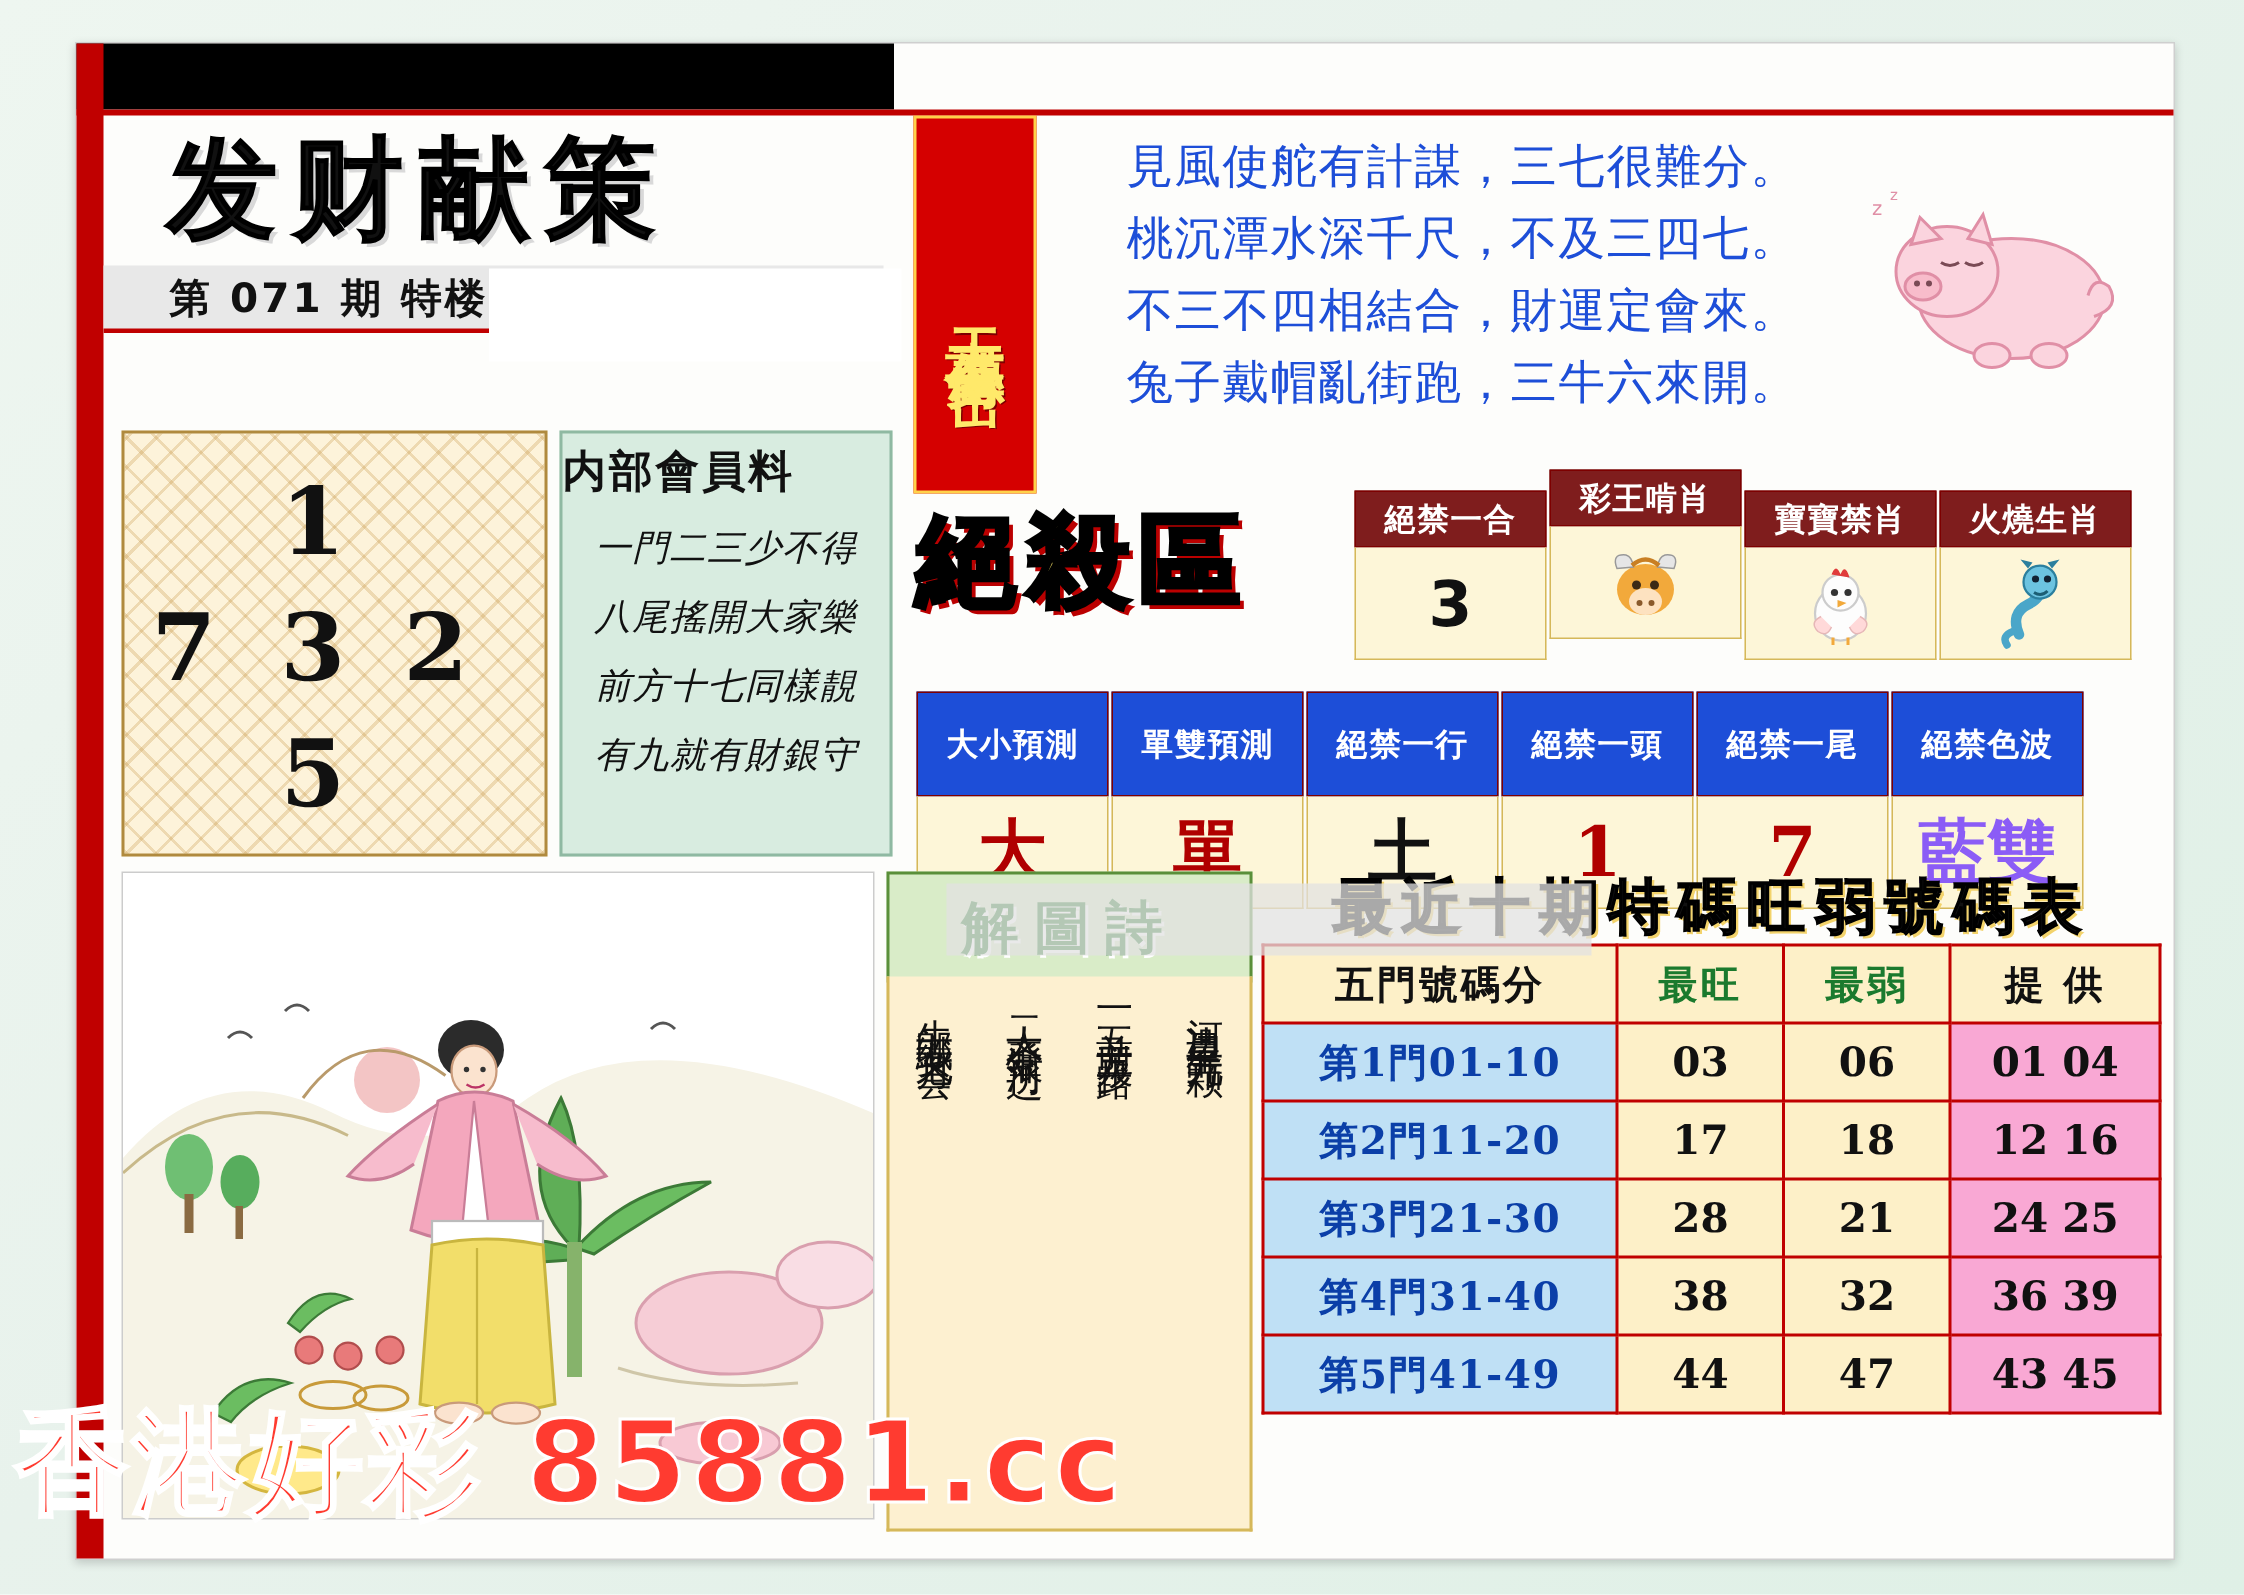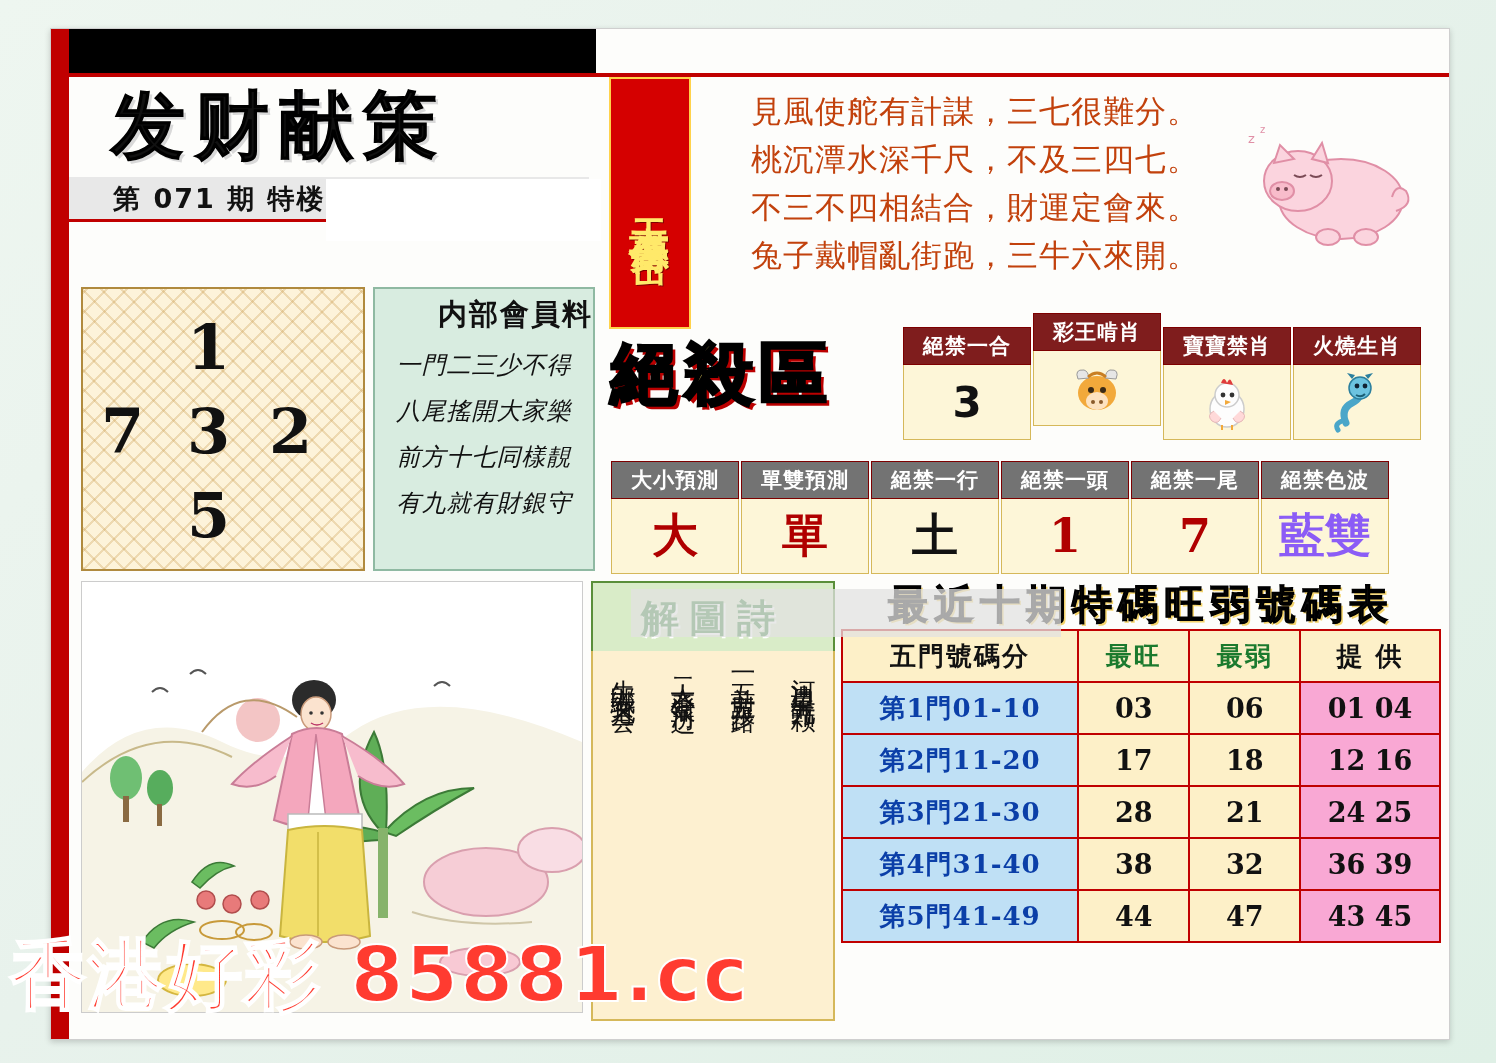--- a/index.html
+++ b/index.html
@@ -44,21 +44,21 @@
   }
   .tianshu span{
     writing-mode:vertical-rl;font-size:40px;font-weight:bold;color:#ffe96a;
     letter-spacing:8px;font-family:"DejaVu Serif","Liberation Serif",serif;
     text-shadow:1px 1px 0 #7d0000;
   }
 
   
   .poem{position:absolute;left:700px;top:58px;width:700px;}
   .poem div{
-    font-size:31px;color:#c2410c;letter-spacing:1px;line-height:1.55;
+    font-size:31px;color:#1d4ed8;letter-spacing:1px;line-height:1.55;
     font-family:"DejaVu Serif","Liberation Serif",serif;white-space:nowrap;
   }
 
   
   .pig{position:absolute;left:1185px;top:90px;width:200px;height:140px;}
 
   
   .plaid{
     position:absolute;left:30px;top:258px;width:280px;height:280px;
     border:2px solid #b08a3e;
@@ -74,21 +74,21 @@
   .pn2{left:104px;top:106px;}
   .pn3{left:186px;top:106px;}
   .pn4{left:104px;top:190px;}
 
   
   .member{
     position:absolute;left:322px;top:258px;width:218px;height:280px;
     background:#d8ece0;border:2px solid #8fb9a2;
   }
   .member-title{
-    text-align:right;font-size:29px;font-weight:bold;color:#111;margin-top:6px;
+    text-align:left;font-size:29px;font-weight:bold;color:#111;margin-top:6px;
     font-family:Liberation Mono, monospace;letter-spacing:2px;
   }
   .member-line{
     text-align:center;font-size:24px;color:#111;margin-top:14px;letter-spacing:1px;
     font-family:"DejaVu Serif","Liberation Serif",serif;font-style:italic;
   }
 
   
   .jiansha{
     position:absolute;left:560px;top:300px;width:280px;height:92px;
@@ -106,22 +106,22 @@
   .zbody{
     background:#fdf6d8;border:1px solid #d5b85a;border-top:none;height:74px;
     display:flex;align-items:center;justify-content:center;
   }
   .zbody .num{font-size:42px;font-weight:bold;color:#111;}
   .zbody svg{display:block;}
 
   
   .pbox{position:absolute;width:128px;}
   .phead{
-    background:#737373;color:#fff;font-size:21px;font-weight:bold;text-align:center;
-    padding:4px 0;border:1px solid #7d0000;letter-spacing:1px;white-space:nowrap;
+    background:#1d4ed8;color:#fff;font-size:21px;font-weight:bold;text-align:center;
+    padding:20px 0;border:1px solid #7d0000;letter-spacing:1px;white-space:nowrap;
   }
   .pbody{
     background:#fdf6d8;border:1px solid #d5b85a;border-top:none;height:74px;
     display:flex;align-items:center;justify-content:center;
     font-size:46px;font-weight:bold;color:#b00000;
     font-family:"DejaVu Serif","Liberation Serif",serif;
   }
   .pbody.blue{color:#8b5cf6;}
   .pbody.black{color:#111;}
 

